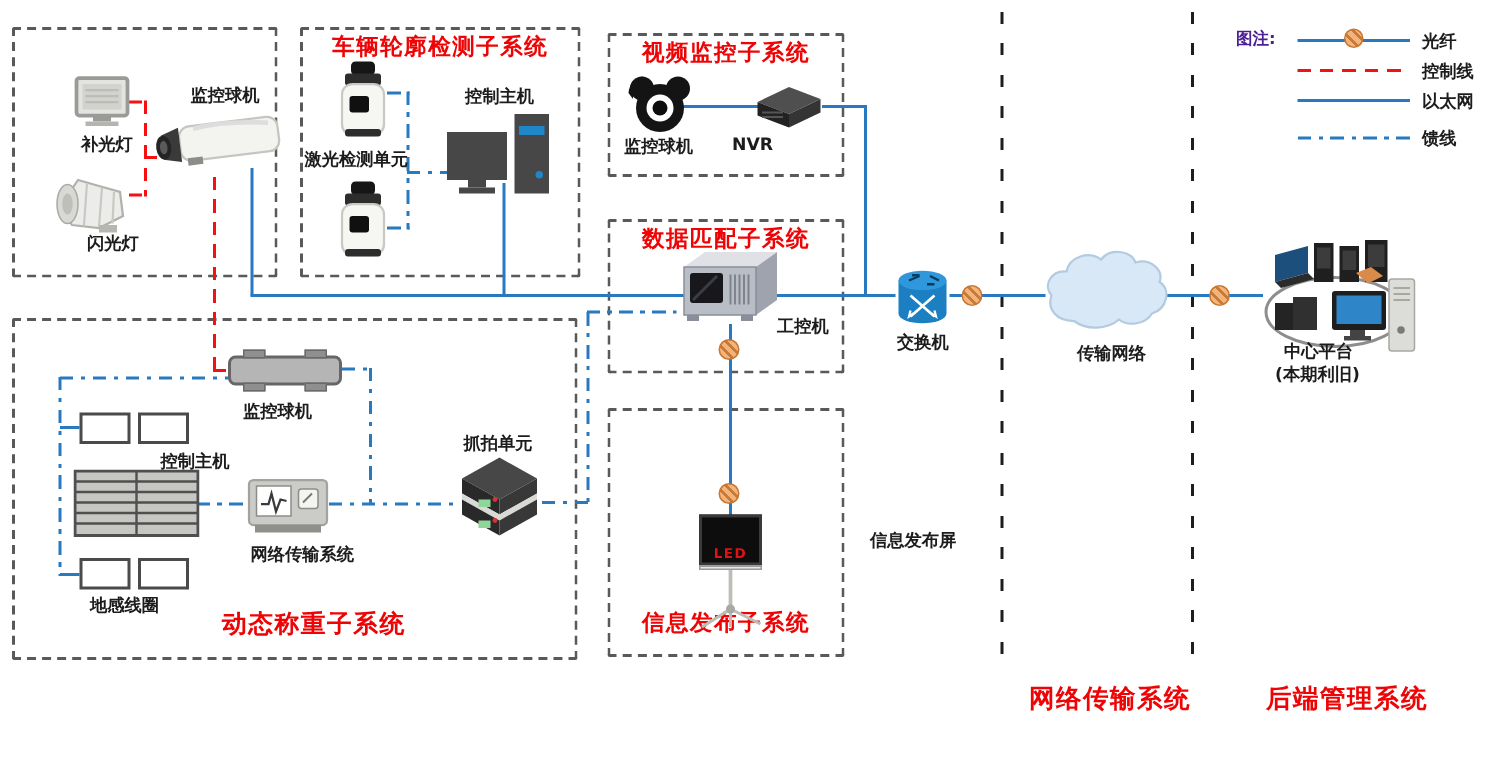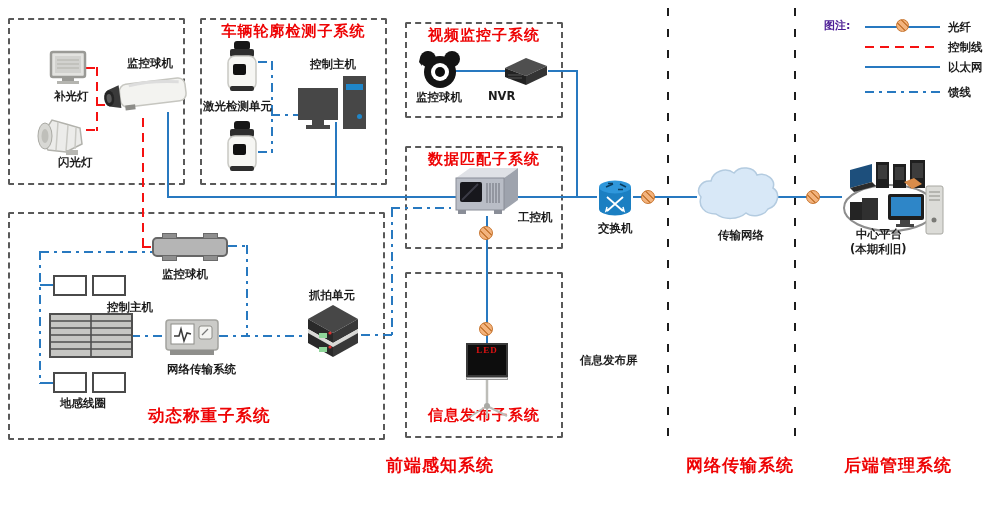--- a/index.html
+++ b/index.html
@@ -25,21 +25,21 @@
   .splice{width:14px;height:14px;border-radius:50%;box-sizing:border-box;
           background:repeating-linear-gradient(45deg,#c97a35 0 2px,#f3b37d 2px 5px);
           border:1px solid #c9762f;}
   
   .monitor{background:#474747;}
   .tower{background:#474747;}
   .loop{background:#ffffff;border:2px solid #4a4a4a;box-sizing:border-box;}
   .detector-bar{background:#b5b5b5;border:2px solid #666;border-radius:5px;box-sizing:border-box;}
   .detector-tab{background:#8f8f8f;border:1px solid #6a6a6a;box-sizing:border-box;}
   .led-screen{background:#0d0d0d;border:2px solid #3a3a3a;box-sizing:border-box;
-              display:flex;align-items:flex-start;justify-content:center;font-family:Liberation Serif, serif;}
+              display:flex;align-items:flex-end;justify-content:center;}
   .led-txt{color:#e01212;font-size:9px;font-weight:bold;letter-spacing:1px;}
   .legend-title{font-size:11px;font-weight:bold;color:#4c1d95;white-space:nowrap;}
 </style>
 </head>
 <body>
 
 <div id="stage">
 
   <div class="abs sbox" style="left:8px;top:18px;width:177px;height:167px;"></div>
   <div class="abs sbox" style="left:200px;top:18px;width:187px;height:167px;"></div>
@@ -310,17 +310,16 @@
   <div class="abs eth-h" style="left:865px;top:26px;width:75px;"></div>
   <div class="abs splice" style="left:896px;top:19px;width:13px;height:13px;"></div>
   <div class="abs lbl" style="left:948px;top:20px;text-align:center;">光纤</div>
   <div class="abs ctrl-h" style="left:865px;top:46px;width:75px;"></div>
   <div class="abs lbl" style="left:948px;top:40px;">控制线</div>
   <div class="abs eth-h" style="left:865px;top:66px;width:75px;"></div>
   <div class="abs lbl" style="left:948px;top:60px;">以太网</div>
   <div class="abs feed-h" style="left:865px;top:91px;width:75px;"></div>
   <div class="abs lbl" style="left:948px;top:85px;">馈线</div>
 
-  <div class="abs section-lbl" style="left:386px;top:454px;">前端感知系统</div>
   <div class="abs section-lbl" style="left:686px;top:454px;">网络传输系统</div>
   <div class="abs section-lbl" style="left:844px;top:454px;">后端管理系统</div>
 
 </div>
 
 </body></html>

